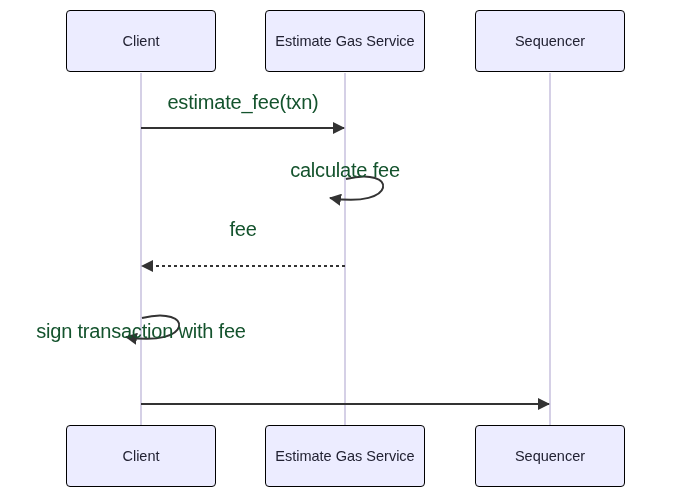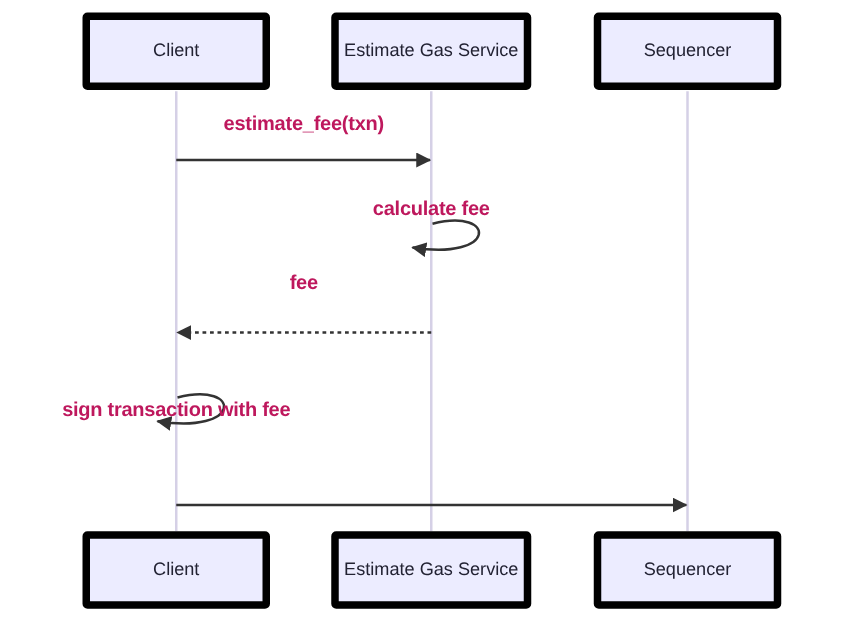--- a/index.html
+++ b/index.html
@@ -18,37 +18,37 @@
   .layer-svg {
     position: absolute;
     left: 0;
     top: 0;
   }
   .actor-box {
     position: absolute;
     width: 150px;
     height: 62px;
     background: #ECECFF;
-    border: 6px solid #000000;
+    border: 1px solid #000000;
     border-radius: 4px;
     box-sizing: border-box;
     display: flex;
     align-items: center;
     justify-content: center;
     font-size: 14.5px;
     color: #222233;
     white-space: nowrap;
   }
   .msg-label {
     position: absolute;
     transform: translateX(-50%);
-    font-size: 16px;
-    font-weight: 700;
+    font-size: 20px;
+    font-weight: 400;
     letter-spacing: -0.2px;
-    color: #be185d;
+    color: #14532d;
     white-space: nowrap;
   }
 </style>
 </head>
 <body>
 
 <div class="diagram">
 
   <svg class="layer-svg" width="675" height="501" viewBox="0 0 675 501">
     <defs>

